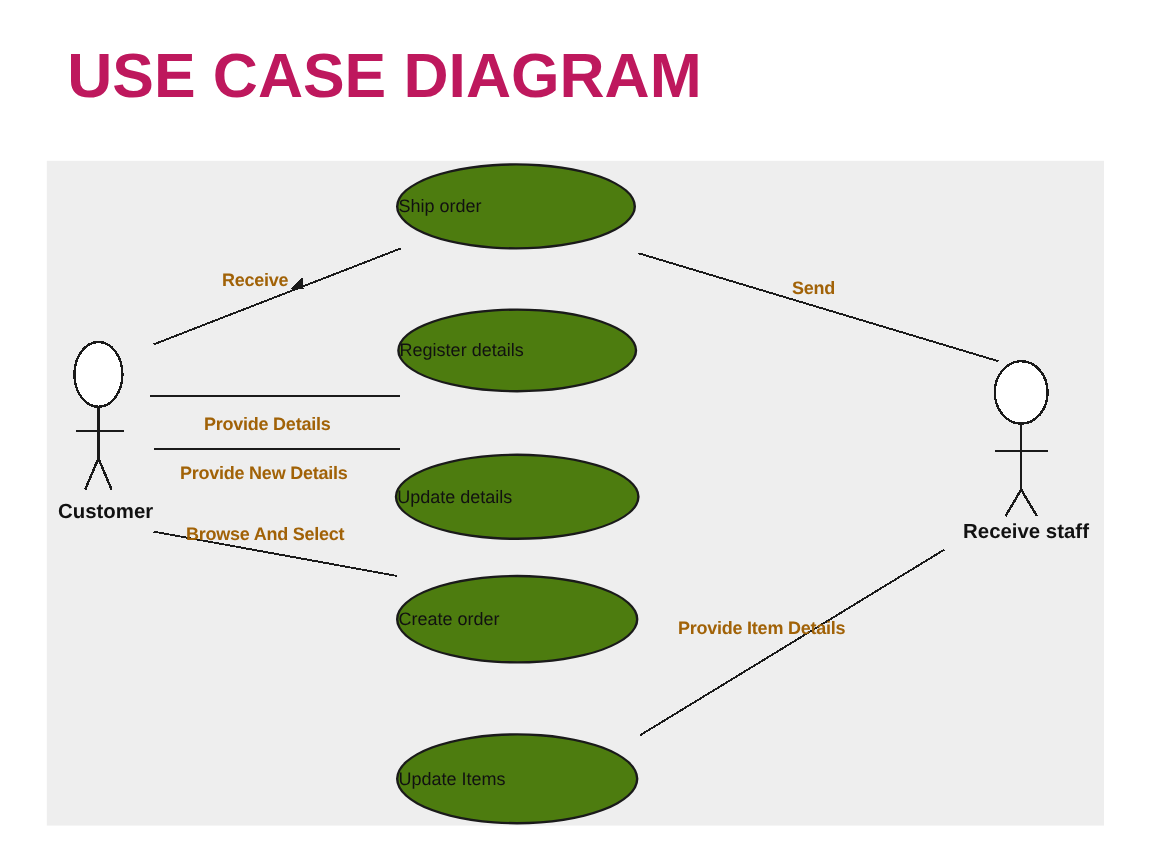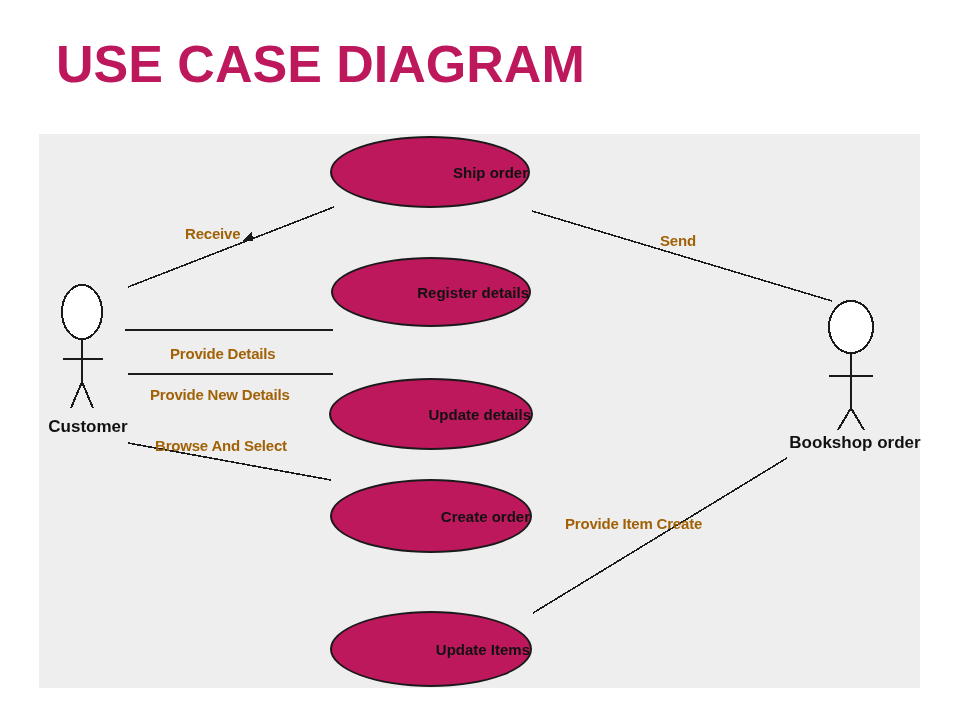--- a/index.html
+++ b/index.html
@@ -11,24 +11,24 @@
     position:absolute;left:56px;top:34px;margin:0;
     font-size:52px;font-weight:bold;color:#be185d;letter-spacing:0px;
     white-space:nowrap;
   }
   .panel{
     position:absolute;left:39px;top:134px;width:881px;height:554px;
     background:#eeeeee;
   }
   .panel svg{position:absolute;left:0;top:0;}
   .usecase{
-    position:absolute;box-sizing:border-box;background:#be185d;
+    position:absolute;box-sizing:border-box;background:#4d7c0f;
     border:2px solid #1a1a1a;border-radius:50%;
-    display:flex;align-items:center;justify-content:flex-end;
-    font-size:15px;font-weight:bold;color:#111111;white-space:nowrap;
+    display:flex;align-items:center;justify-content:flex-start;
+    font-size:15px;font-weight:normal;color:#111111;white-space:nowrap;
   }
   #uc-ship-order       {left:291px;top:2px;  width:200px;height:72px;}
   #uc-register-details {left:292px;top:123px;width:200px;height:70px;}
   #uc-update-details   {left:290px;top:244px;width:204px;height:72px;}
   #uc-create-order     {left:291px;top:345px;width:202px;height:74px;}
   #uc-update-items     {left:291px;top:477px;width:202px;height:76px;}
   .edge-label{
     position:absolute;font-size:15px;font-weight:bold;color:#a16207;
     white-space:nowrap;letter-spacing:-0.2px;
   }
@@ -98,19 +98,19 @@
     </div>
     <div class="usecase" id="uc-update-items">
       <span>Update Items</span>
     </div>
 
     <div class="edge-label" id="lbl-receive">Receive</div>
     <div class="edge-label" id="lbl-send">Send</div>
     <div class="edge-label" id="lbl-provide-details">Provide Details</div>
     <div class="edge-label" id="lbl-provide-new-details">Provide New Details</div>
     <div class="edge-label" id="lbl-browse-and-select">Browse And Select</div>
-    <div class="edge-label" id="lbl-provide-item">Provide Item Create</div>
+    <div class="edge-label" id="lbl-provide-item">Provide Item Details</div>
 
     <div class="actor-label" id="lbl-customer">Customer</div>
-    <div class="actor-label" id="lbl-bookshop">Bookshop order</div>
+    <div class="actor-label" id="lbl-bookshop">Receive staff</div>
 
   </div>
 </div>
 
 </body></html>

